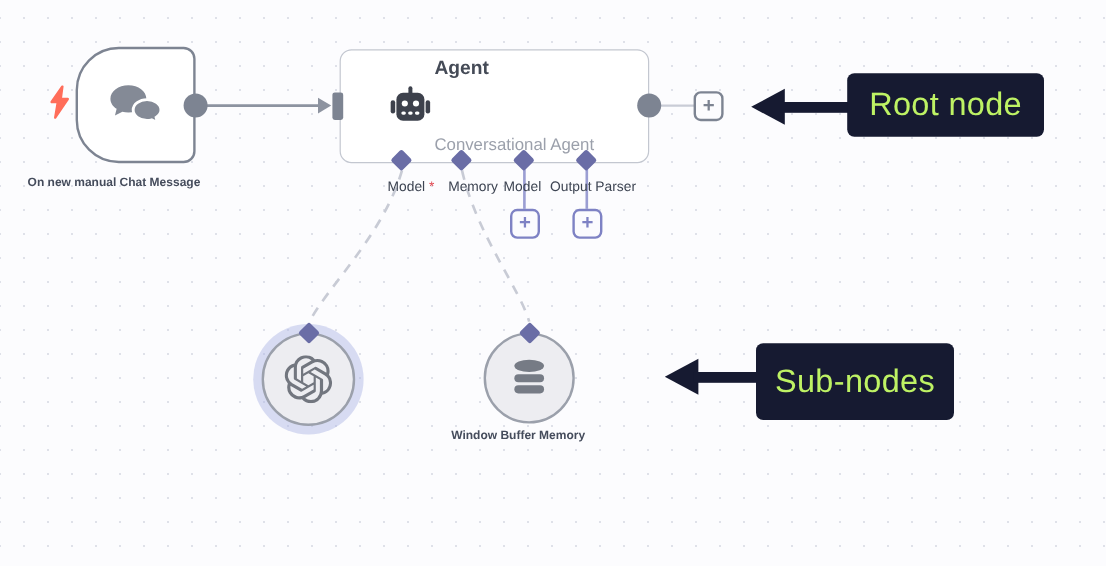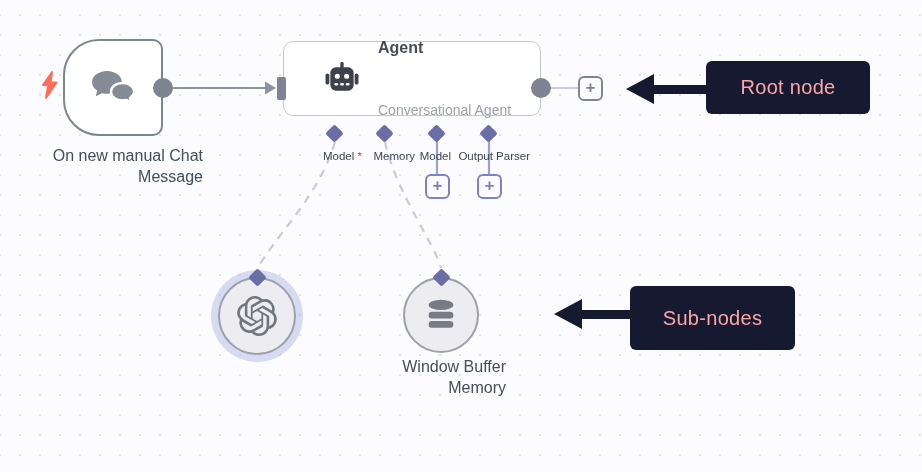--- a/index.html
+++ b/index.html
@@ -23,24 +23,24 @@
     position:absolute;left:63px;top:39px;width:100px;height:97px;
     background:#fff;border:2px solid #7d8492;
     border-radius:36px 10px 10px 36px;
     box-sizing:border-box;z-index:2;
     display:flex;align-items:center;justify-content:center;
   }
   .bolt{position:absolute;left:40px;top:71px;z-index:2;line-height:0;}
 
   
   .agent-node{
-    position:absolute;left:283px;top:41px;width:258px;height:75px;
+    position:absolute;left:283px;top:41px;width:258px;height:95px;
     background:#fff;border:1.5px solid #c3c7d0;border-radius:10px;
     box-sizing:border-box;z-index:2;
-    display:flex;align-items:center;gap:16px;padding-left:38px;
+    display:flex;align-items:center;padding-left:38px;
   }
   .agent-title{font-size:16px;font-weight:700;color:#454b57;line-height:1.25;}
   .agent-subtitle{font-size:14px;color:#9ba0ab;line-height:1.3;margin-top:43px;}
 
   
   .port-circle{
     position:absolute;width:20px;height:20px;border-radius:50%;
     background:#7d8492;z-index:3;
   }
   .input-bar{
@@ -66,29 +66,29 @@
   .plus-square.purple{border-color:#7e82c4;color:#7e82c4;background:#fbfbfe;}
 
   
   .subnode-circle{
     position:absolute;box-sizing:border-box;border-radius:50%;
     background:#ededf1;border:2px solid #9ba0ab;z-index:2;
     display:flex;align-items:center;justify-content:center;
   }
   .halo{box-shadow:0 0 0 7px rgba(170,180,228,0.45);}
   .node-label{
-    position:absolute;text-align:right;font-size:16px;font-weight:400;
+    position:absolute;text-align:left;font-size:10px;font-weight:700;
     color:#454c5c;line-height:1.3;z-index:2;
   }
 
   
   .callout-box{
     position:absolute;background:#161a31;border-radius:6px;z-index:5;
     display:flex;align-items:center;justify-content:center;
-    color:#fca5a5;font-size:20px;letter-spacing:0.3px;
+    color:#bef264;font-size:27px;letter-spacing:0.3px;
   }
   .arrow-shaft{position:absolute;background:#161a31;z-index:5;}
   .arrow-head{
     position:absolute;width:0;height:0;z-index:5;
     border-top:15px solid transparent;border-bottom:15px solid transparent;
     border-right:28px solid #161a31;
   }
   .icon{line-height:0;}
 </style>
 </head>

